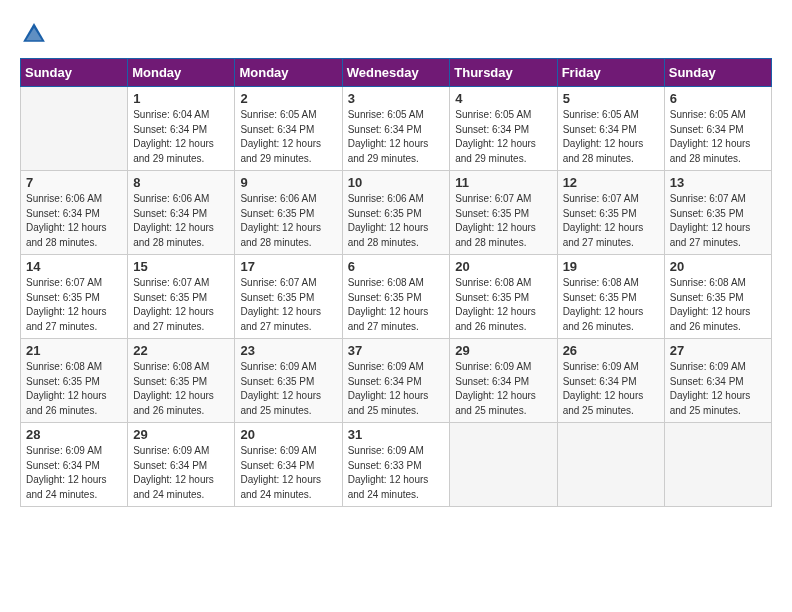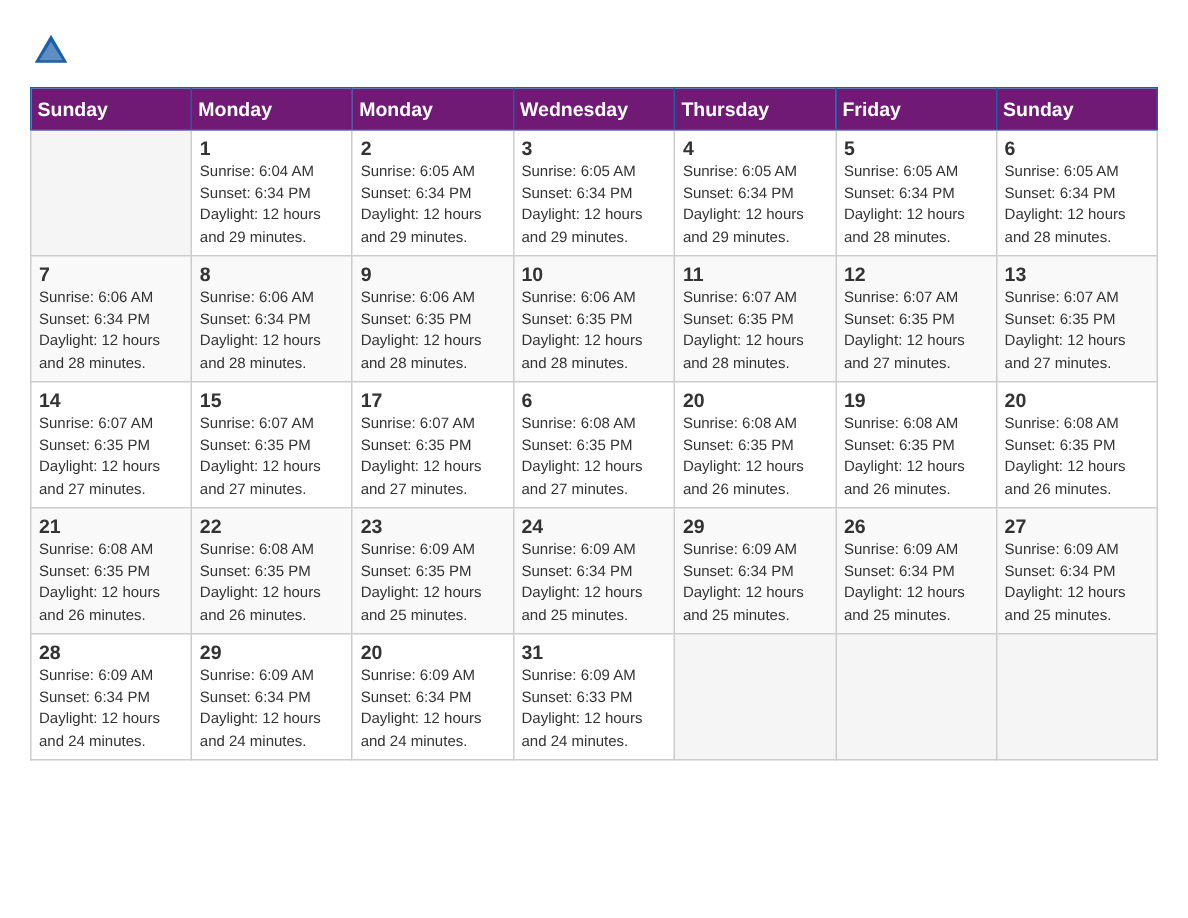--- a/index.html
+++ b/index.html
@@ -290,21 +290,21 @@
 and 26 minutes.</div>
         </td>
         <td>
           <span class="day-num">23</span>
           <div class="day-info" style="white-space: pre-line;">Sunrise: 6:09 AM
 Sunset: 6:35 PM
 Daylight: 12 hours
 and 25 minutes.</div>
         </td>
         <td>
-          <span class="day-num">24</span>
+          <span class="day-num">37</span>
           <div class="day-info" style="white-space: pre-line;">Sunrise: 6:09 AM
 Sunset: 6:34 PM
 Daylight: 12 hours
 and 25 minutes.</div>
         </td>
         <td>
           <span class="day-num">29</span>
           <div class="day-info" style="white-space: pre-line;">Sunrise: 6:09 AM
 Sunset: 6:34 PM
 Daylight: 12 hours

